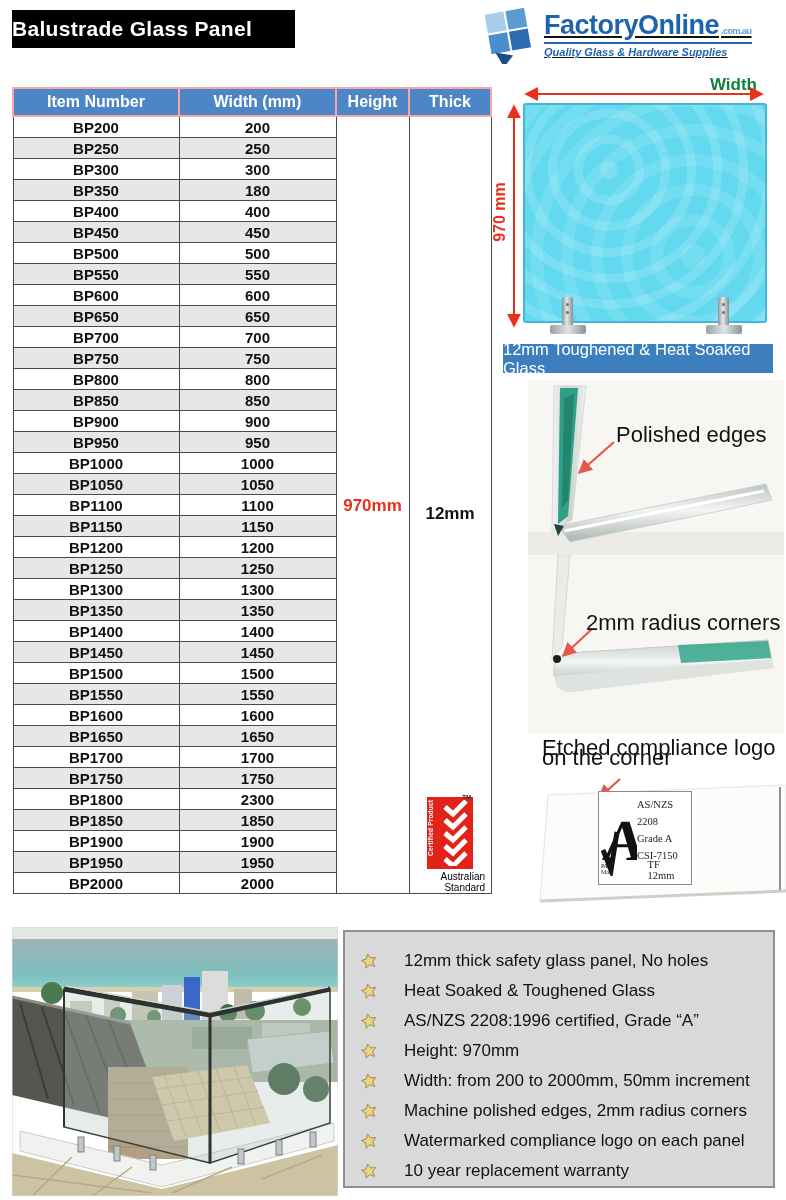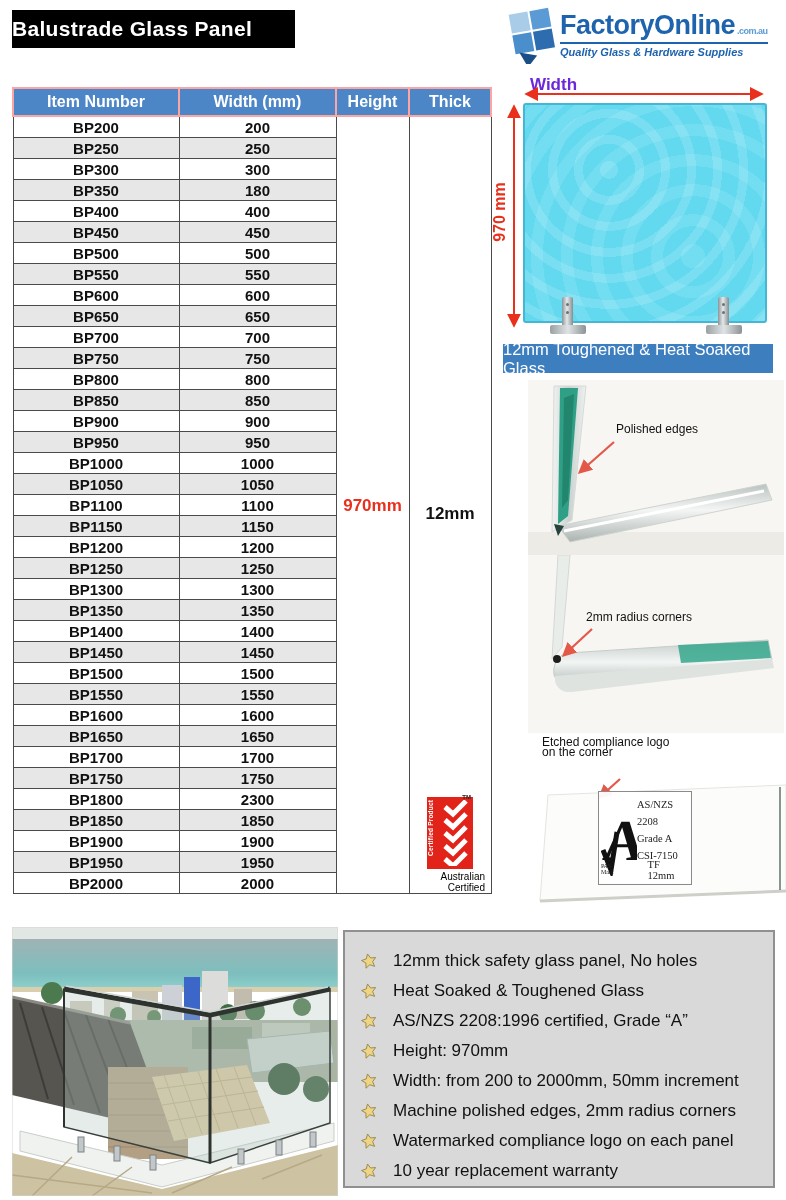--- a/index.html
+++ b/index.html
@@ -5,21 +5,21 @@
   html,body{margin:0;padding:0;background:#fff;}
   .page{position:relative;width:786px;height:1200px;background:#fff;overflow:hidden;
         font-family:"Liberation Sans",sans-serif;color:#111;}
 
   
   .title-box{position:absolute;left:12px;top:10px;width:283px;height:38px;background:#000;
              color:#fff;font-size:21px;font-weight:bold;display:flex;align-items:center;
              letter-spacing:.3px;}
 
   
-  .logo{position:absolute;left:506px;top:6px;width:272px;height:58px;display:flex;}
+  .logo{position:absolute;left:482px;top:6px;width:272px;height:58px;display:flex;gap:8px;text-decoration:underline;}
   .logo-mark{width:54px;height:58px;flex:0 0 auto;}
   .logo-text{padding-top:6px;}
   .logo-name{font-size:27px;font-weight:bold;color:#1e63ad;line-height:1;letter-spacing:-.5px;}
   .logo-tld{font-size:9px;font-weight:bold;color:#5b9bd5;margin-left:2px;}
   .logo-rule{height:2px;background:#1e63ad;margin:3px 0 2px 0;width:208px;}
   .logo-tagline{font-size:11px;font-weight:bold;font-style:italic;color:#1e63ad;}
 
   
   .spec-table{position:absolute;left:12px;top:87px;width:478px;border-collapse:collapse;
               table-layout:fixed;}
@@ -39,21 +39,21 @@
   .cert-box{width:46px;height:72px;background:#e2231a;margin:0 auto;position:relative;}
   .cert-vert{position:absolute;left:1px;top:3px;height:66px;writing-mode:vertical-rl;
              transform:rotate(180deg);font-size:6.5px;font-weight:bold;color:#fff;
              letter-spacing:.2px;white-space:nowrap;}
   .cert-ticks{position:absolute;right:3px;top:3px;}
   .cert-tm{position:absolute;top:-3px;right:2px;font-size:6px;font-weight:bold;color:#222;}
   .cert-caption{font-size:10px;line-height:11px;color:#000;font-weight:normal;margin-top:2px;}
 
   
   .diagram{position:absolute;left:490px;top:75px;width:296px;height:300px;}
-  .dim-width{position:absolute;left:40px;top:0;width:244px;text-align:left;color:#6d28d9;
+  .dim-width{position:absolute;left:23px;top:0;width:244px;text-align:right;color:#15803d;
              font-size:17px;font-weight:bold;}
   .dim-height{position:absolute;left:-38px;top:128px;width:96px;text-align:center;color:#e8301c;
               font-size:16px;font-weight:bold;transform:rotate(-90deg);}
   .diagram-arrows{position:absolute;left:0;top:0;}
   .glass-panel{position:absolute;left:33px;top:28px;width:240px;height:216px;background:#63d9ef;
                border:2px solid #45b7d5;border-radius:3px;
                background-image:repeating-radial-gradient(circle at 35% 30%,rgba(255,255,255,.14) 0 9px,rgba(255,255,255,0) 9px 26px),
                                 repeating-radial-gradient(circle at 70% 70%,rgba(255,255,255,.10) 0 12px,rgba(255,255,255,0) 12px 30px);}
   .spigot{position:absolute;width:36px;height:38px;}
   .spigot .stem{position:absolute;left:12px;top:0;width:11px;height:30px;border-radius:2px;
@@ -61,41 +61,41 @@
   .spigot .stem::before,.spigot .stem::after{content:"";position:absolute;left:4px;width:3px;height:3px;
                 border-radius:50%;background:#6d7375;}
   .spigot .stem::before{top:6px;} .spigot .stem::after{top:14px;}
   .spigot .base{position:absolute;left:0;top:28px;width:36px;height:9px;border-radius:2px;
                 background:linear-gradient(90deg,#9aa0a3,#dfe3e5 50%,#8c9295);}
   .diagram-caption{position:absolute;left:13px;top:269px;width:270px;height:29px;background:#3d7ebf;
                    color:#fff;font-size:16.5px;display:flex;align-items:center;justify-content:center;}
 
   
   .fig{position:absolute;}
-  .fig-label{position:absolute;font-size:12px;color:#111;white-space:nowrap;}
+  .fig-label{position:absolute;font-size:22px;color:#111;white-space:nowrap;}
   .fig-polished{left:528px;top:380px;width:256px;height:175px;}
   .fig-radius{left:528px;top:555px;width:256px;height:178px;}
   .fig-etched{left:518px;top:733px;width:268px;height:175px;}
   .stamp{position:absolute;left:80px;top:58px;width:92px;height:92px;border:1px solid #8a8a8a;
          background:rgba(255,255,255,.95);font-family:"Liberation Serif",serif;}
   .stamp-lines{position:absolute;left:38px;top:4px;font-size:10.5px;line-height:17px;color:#222;}
   .stamp-bottom{position:absolute;left:2px;bottom:3px;width:88px;display:flex;align-items:baseline;
                 justify-content:space-between;color:#222;gap:24px;}
   .stamp-pas{font-size:6px;letter-spacing:-.2px;}
   .stamp-tf{font-size:10.5px;margin-right:2px;}
   .stamp-a{position:absolute;left:2px;top:6px;}
 
   
   .photo{position:absolute;left:12px;top:927px;width:326px;height:269px;}
 
   
   .features{position:absolute;left:343px;top:930px;width:432px;height:258px;background:#d9d9d9;
             border:2px solid #909090;box-sizing:border-box;}
   .features ul{list-style:none;margin:0;padding:14px 8px 0 16px;}
-  .features li{display:flex;align-items:center;gap:16px;font-size:17px;color:#111;height:30px;}
+  .features li{display:flex;align-items:center;gap:27px;font-size:17px;color:#111;height:30px;}
   .star-icon{flex:0 0 auto;transform:rotate(-12deg);}
 </style>
 </head>
 <body>
 
 <div class="page">
 
   <div class="title-box">
     <span>Balustrade Glass Panel</span>
   </div>
@@ -152,21 +152,21 @@
             <path d="M3 20 L11 27 L24 14"></path>
             <path d="M3 33 L11 40 L24 27"></path>
             <path d="M3 46 L11 53 L24 40"></path>
             <path d="M3 59 L11 66 L24 53"></path>
           </g>
         </svg>
         <span class="cert-tm">TM</span>
       </div>
       <div class="cert-caption">
         <span>Australian</span><br>
-        <span>Certified</span>
+        <span>Standard</span>
       </div>
     </div>
   </td>
         </tr>
         <tr>
           <td>BP250</td>
           <td>250</td>
         </tr>
         <tr>
           <td>BP300</td>

